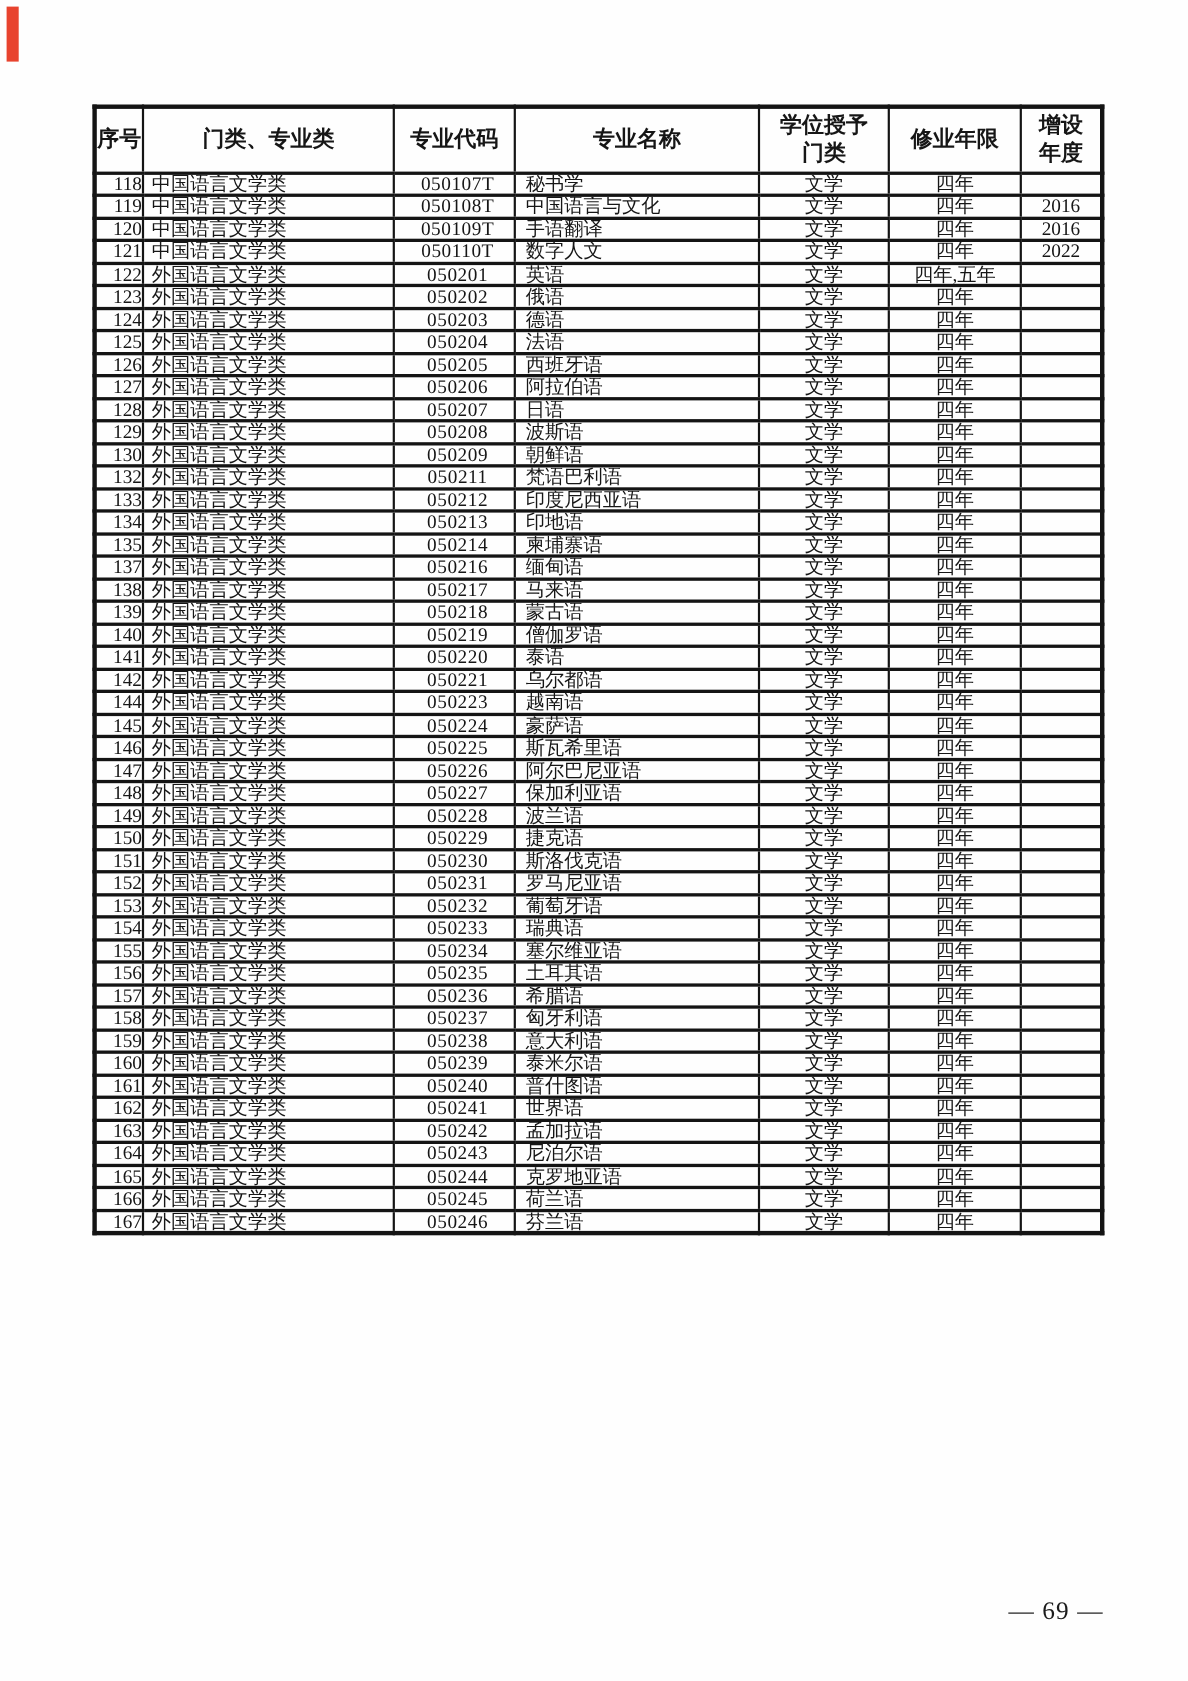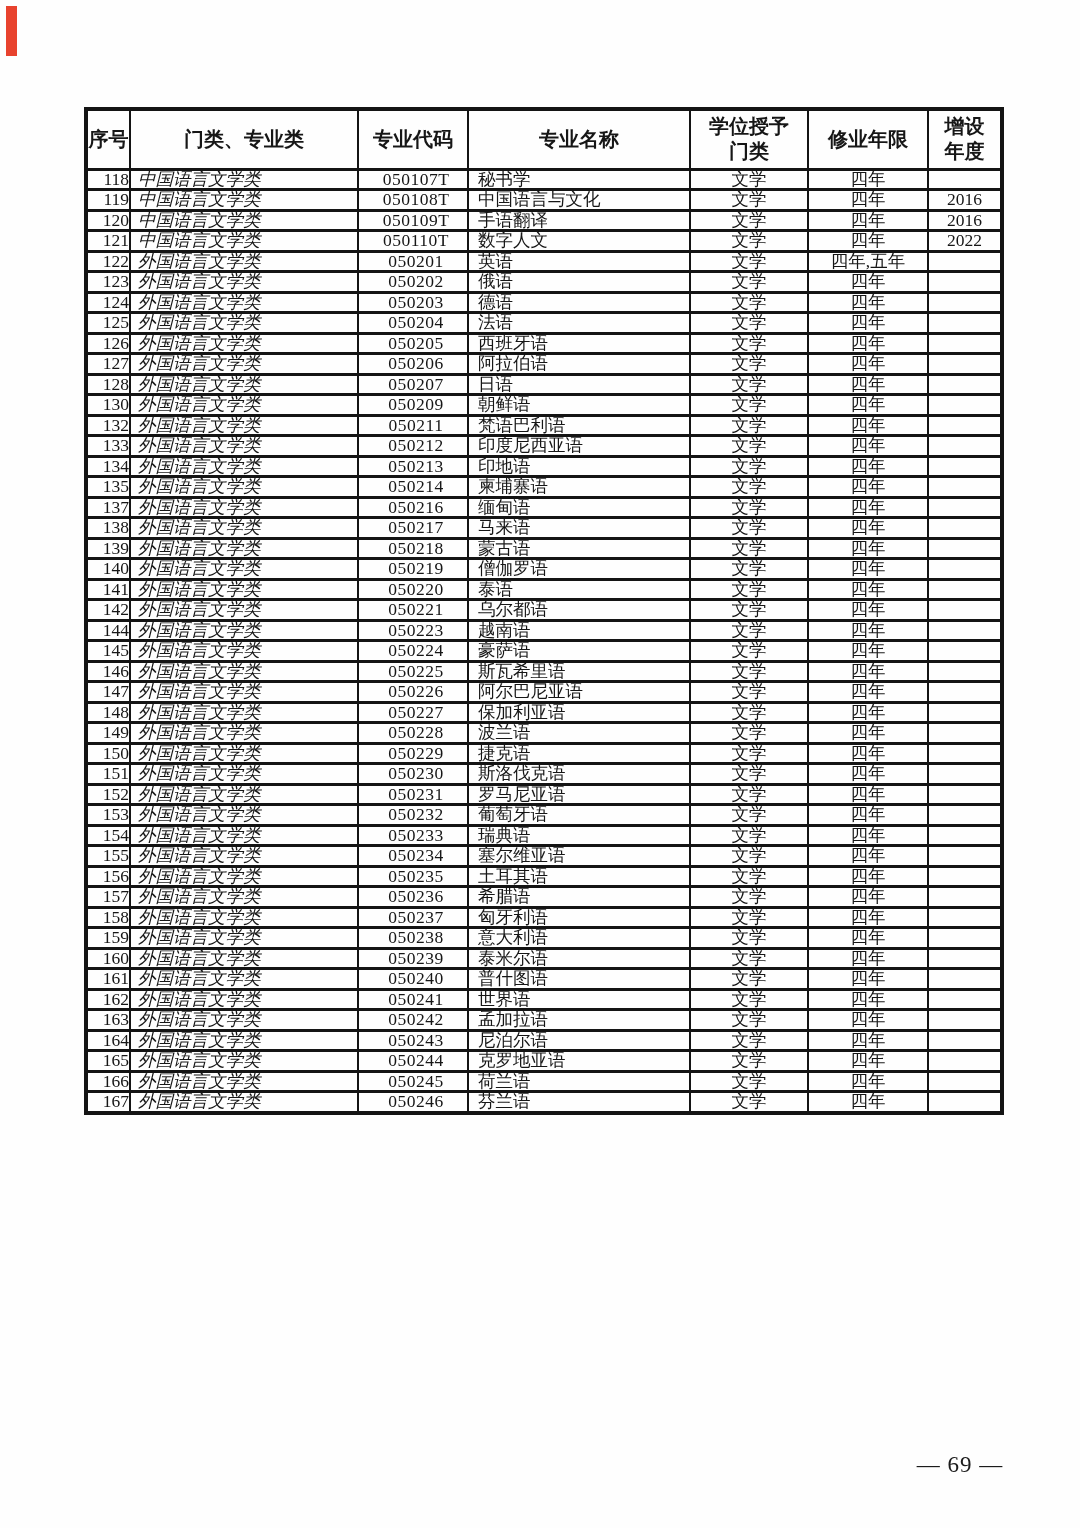--- a/index.html
+++ b/index.html
@@ -21,21 +21,20 @@
     left: 6px; top: 6px;
     width: 11px; height: 50px;
   }
   table.majors {
     position: absolute;
     left: 84px; top: 95px;
     width: 916px; height: 942px;
     border-collapse: collapse;
     table-layout: fixed;
     border: 4px solid #141414;
-    margin-top: 12px;
   }
   th, td {
     border: solid #141414;
     border-width: 3px 2px;
     overflow: hidden;
     white-space: nowrap;
     padding: 0;
   }
   thead tr { height: 60px; }
   th {
@@ -45,21 +44,21 @@
     white-space: pre-line;
     line-height: 1.25;
     vertical-align: middle;
   }
   td {
     font-size: 17.5px;
     vertical-align: middle;
     line-height: 1;
   }
   td.col0 { text-align: right; }
-  td.col1 { text-align: left; padding-left: 7px; font-style: italic; }
+  td.col1 { text-align: left; padding-left: 7px; }
   td.col2 { text-align: center; padding-left: 6px; letter-spacing: 0.5px; }
   td.col3 { text-align: left; padding-left: 9px; }
   td.col4, td.col5, td.col6 { text-align: center; }
   .page-number {
     position: absolute;
     left: 880px; top: 1452px;
     width: 160px;
     font-size: 23px;
     text-align: center;
     color: #1b1b1b;
@@ -190,20 +189,29 @@
         <tr>
           <td class="col0">128</td>
           <td class="col1">外国语言文学类</td>
           <td class="col2">050207</td>
           <td class="col3">日语</td>
           <td class="col4">文学</td>
           <td class="col5">四年</td>
           <td class="col6"></td>
         </tr>
         <tr>
+          <td class="col0">129</td>
+          <td class="col1">外国语言文学类</td>
+          <td class="col2">050208</td>
+          <td class="col3">波斯语</td>
+          <td class="col4">文学</td>
+          <td class="col5">四年</td>
+          <td class="col6"></td>
+        </tr>
+        <tr>
           <td class="col0">130</td>
           <td class="col1">外国语言文学类</td>
           <td class="col2">050209</td>
           <td class="col3">朝鲜语</td>
           <td class="col4">文学</td>
           <td class="col5">四年</td>
           <td class="col6"></td>
         </tr>
         <tr>
           <td class="col0">132</td>

